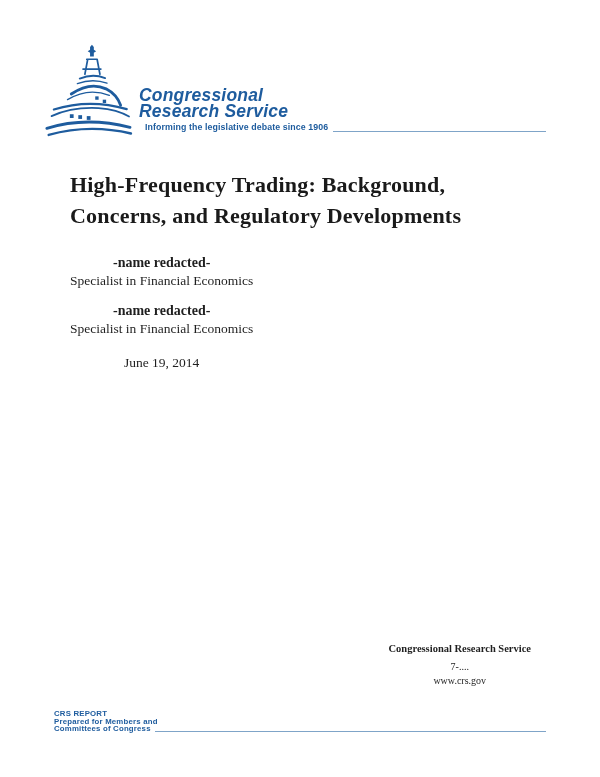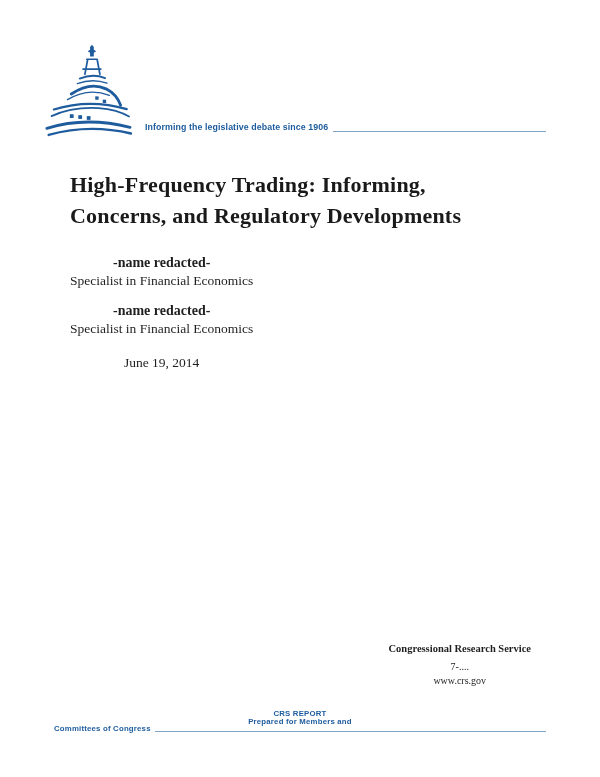--- a/index.html
+++ b/index.html
@@ -42,21 +42,21 @@
   .footer-right{position:absolute;right:69px;top:642px;text-align:center;color:var(--text_ink);}
   .fr-org{font-weight:bold;font-size:10.5px;line-height:14px;margin-bottom:4px;white-space:nowrap;}
   .fr-line{font-size:10px;line-height:13.5px;white-space:nowrap;}
   
   .footer-left{
     position:absolute;left:54px;top:710px;width:492px;
     font-family:"Liberation Sans",sans-serif;font-weight:bold;
     font-size:7.8px;line-height:7.7px;color:var(--brand_blue);letter-spacing:.2px;
   }
   .fl-row{display:flex;align-items:flex-end;}
-  .fl-text{white-space:nowrap;text-align:center;}
+  .fl-text{white-space:nowrap;}
   .rule2{flex:1;border-bottom:1.5px solid var(--rule_blue);margin-left:4px;margin-bottom:1px;}
 </style>
 </head>
 <body>
 
 <div class="page">
 
   <svg class="dome-svg" viewBox="0 0 100 110" xmlns="http://www.w3.org/2000/svg" aria-hidden="true">
     <g stroke="currentColor" fill="none" stroke-linecap="round">
 
@@ -78,28 +78,32 @@
 
       <rect x="27.5" y="84.5" width="4" height="4" fill="currentColor" stroke="none"></rect>
       <rect x="36.5" y="85.5" width="4" height="4" fill="currentColor" stroke="none"></rect>
       <rect x="45.5" y="86.5" width="4" height="4" fill="currentColor" stroke="none"></rect>
 
       <path d="M3 99.5 Q45 86.5 91.5 98.5" stroke-width="3"></path>
       <path d="M5 106.5 Q48 94.5 92.5 105" stroke-width="2.6"></path>
     </g>
   </svg>
 
+  <div class="org-block">
+    <div class="org-line">Congressional</div>
+    <div class="org-line">Research Service</div>
+  </div>
 
   <div class="tagline-row">
     <span class="tagline">Informing the legislative debate since 1906</span>
     <span class="rule"></span>
   </div>
 
   <h1 class="title">
-    <div>High-Frequency Trading: Informing,</div>
+    <div>High-Frequency Trading: Background,</div>
     <div>Concerns, and Regulatory Developments</div>
   </h1>
 
   <div class="byline">
     <div class="author">
       <div class="author-name">-name redacted-</div>
       <div class="author-role">Specialist in Financial Economics</div>
     </div>
     <div class="author">
       <div class="author-name">-name redacted-</div>

